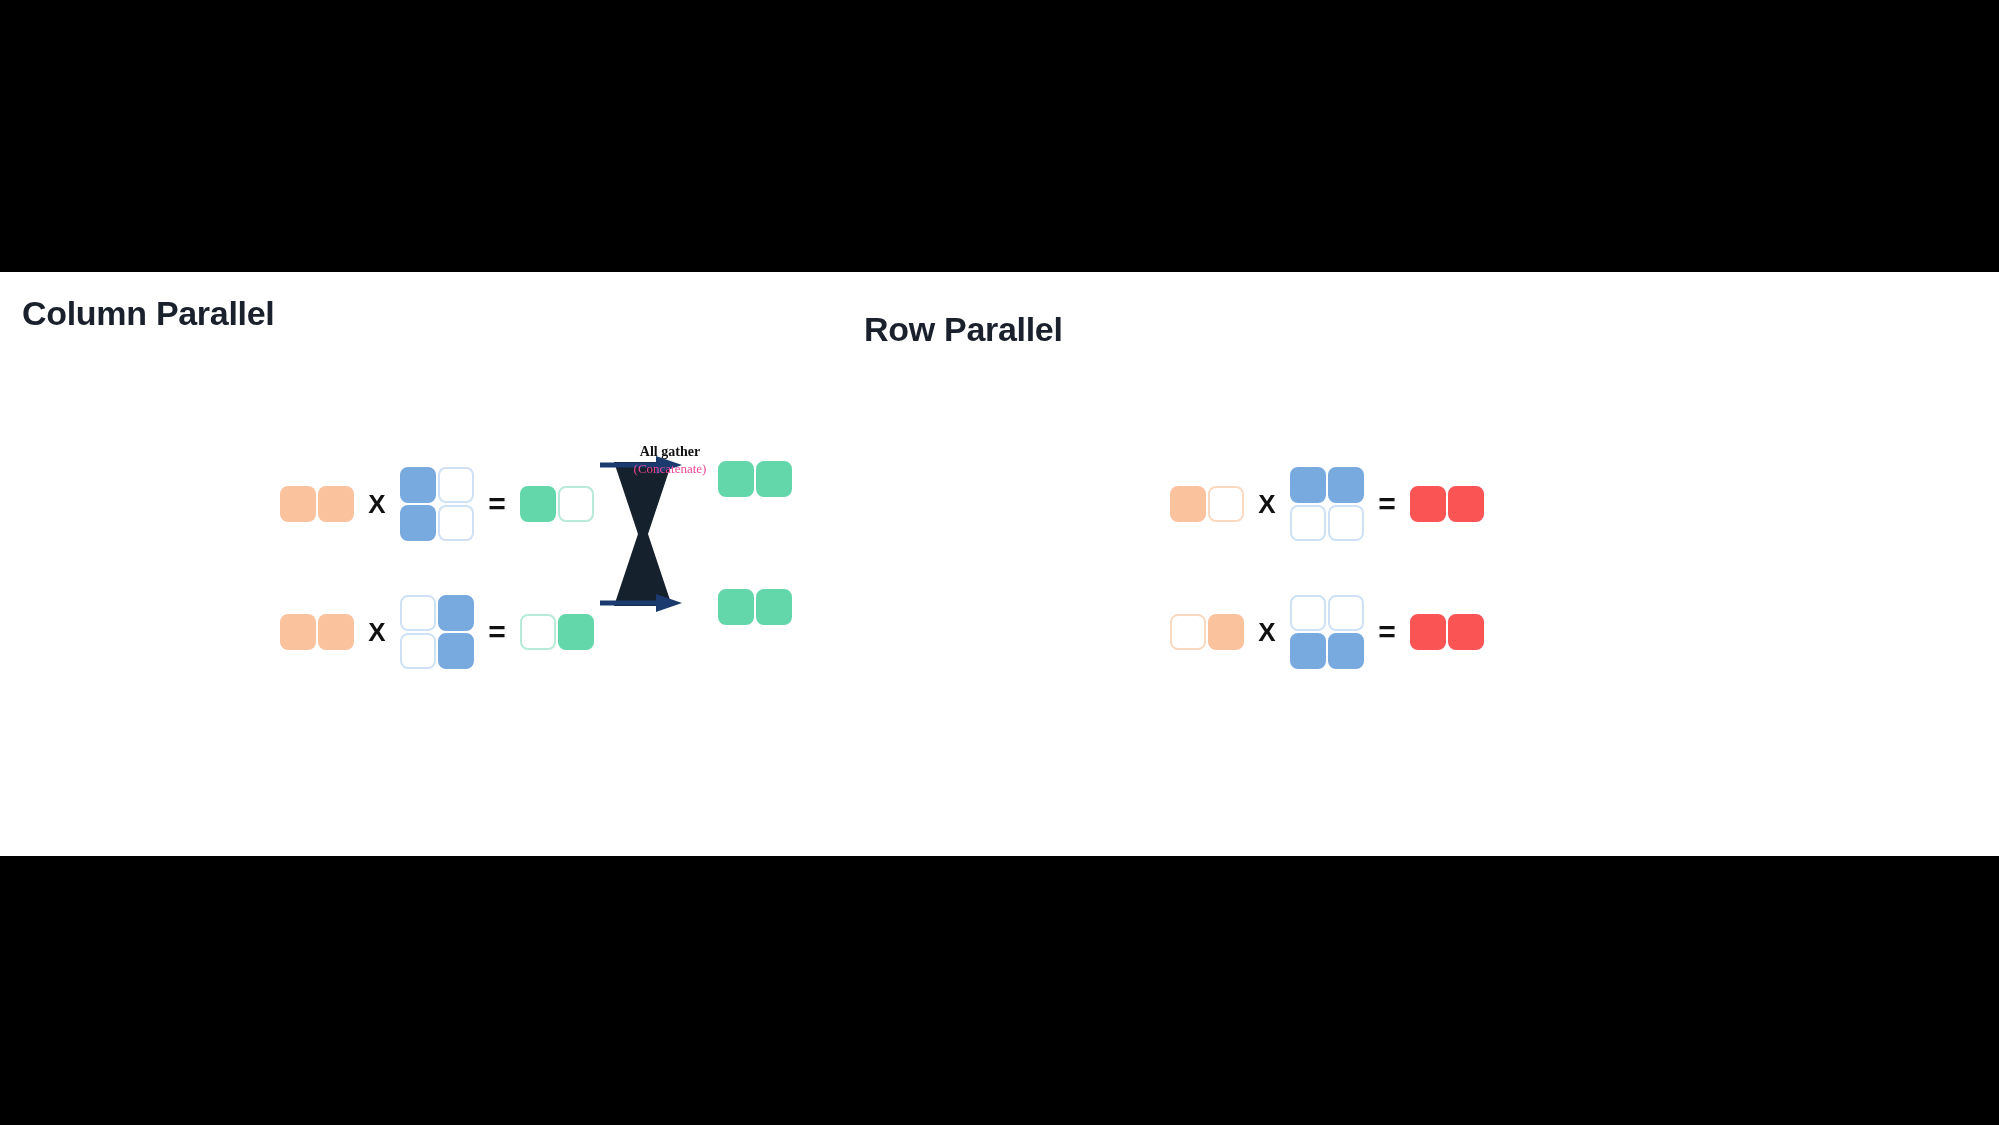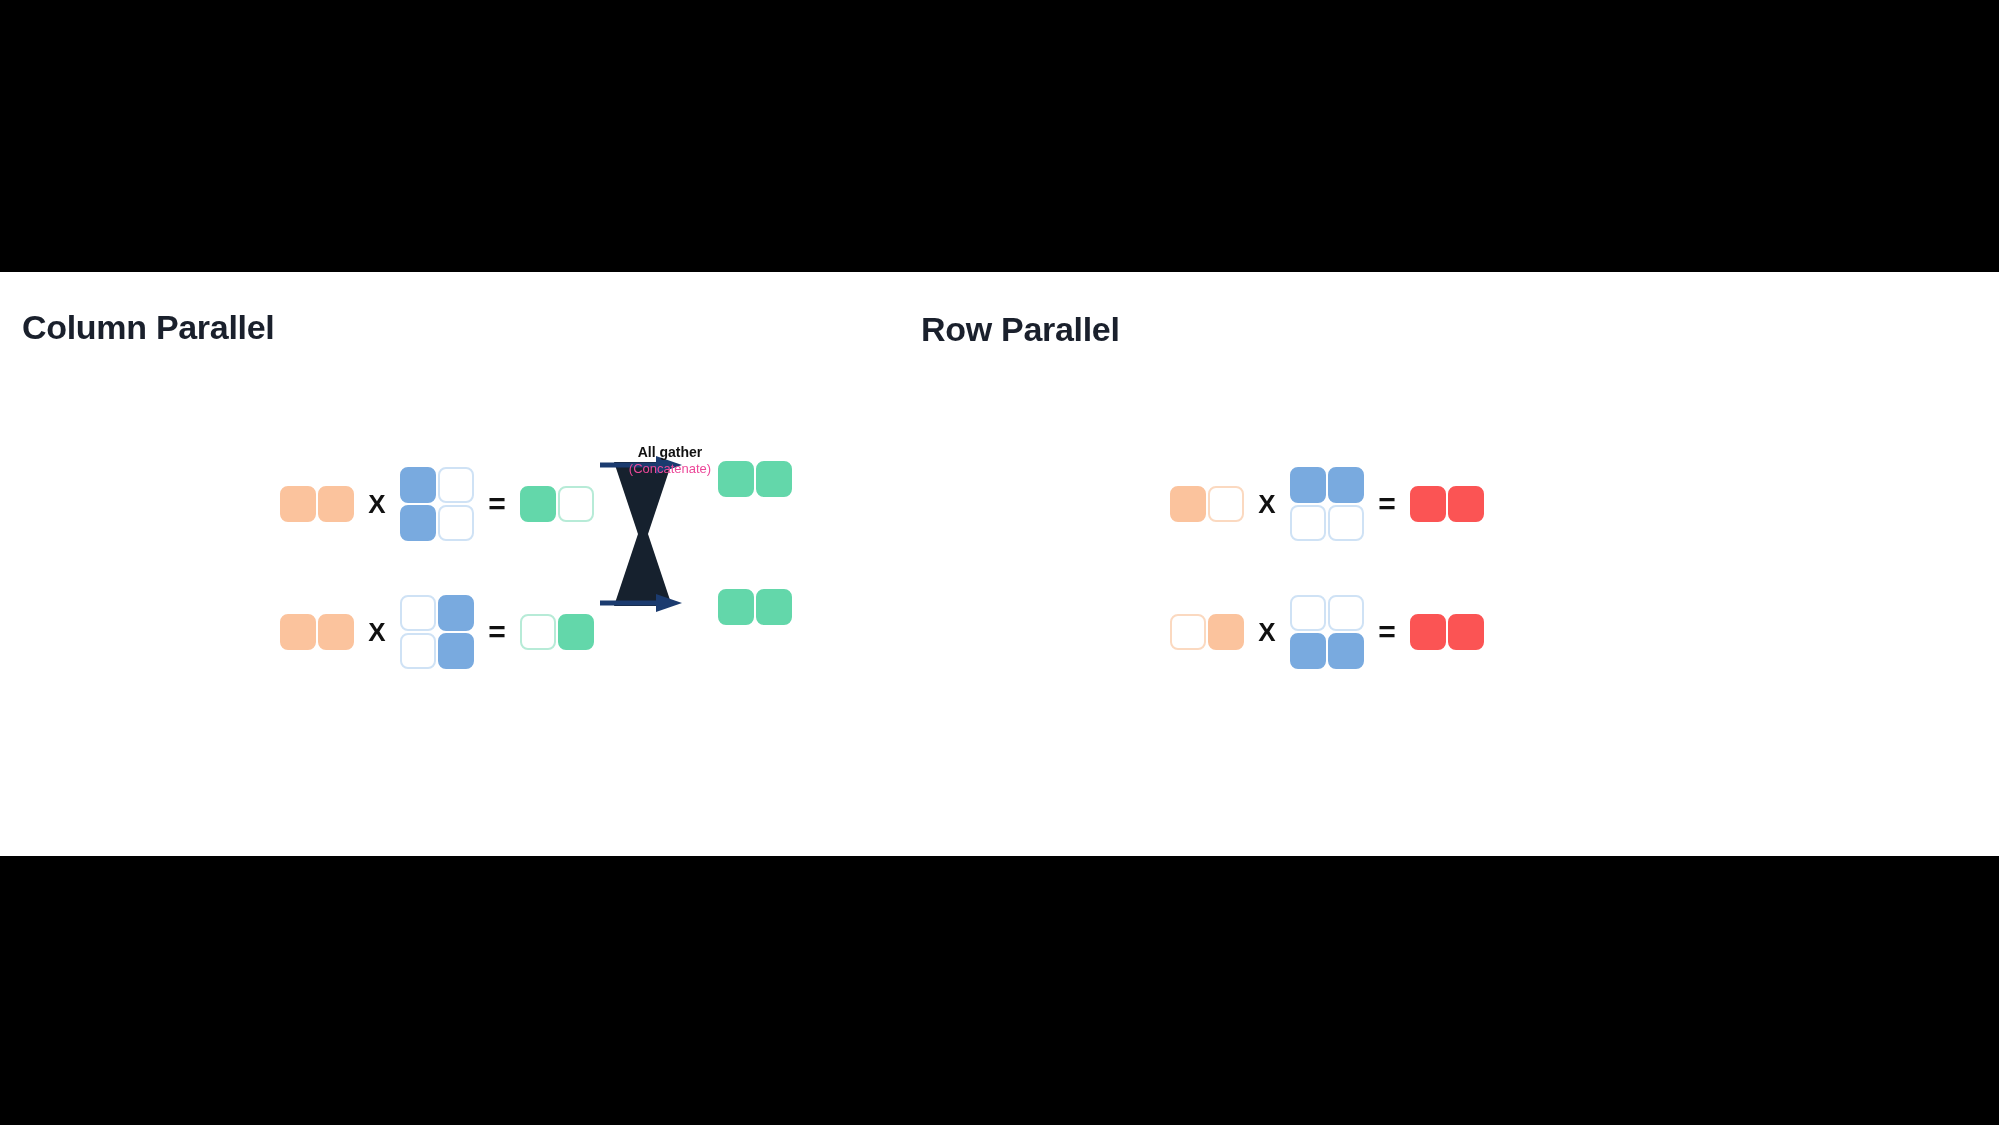--- a/index.html
+++ b/index.html
@@ -41,22 +41,22 @@
 
   
   .section-title {
     position: absolute;
     font-size: 34px;
     font-weight: bold;
     color: #1A202C;
     letter-spacing: -0.3px;
     white-space: nowrap;
   }
-  #title-column { left: 22px;  top: 36px; }
-  #title-row    { left: 921px; top: 38px; }
+  #title-column { left: 22px;  top: 22px; }
+  #title-row    { left: 864px; top: 38px; }
 
   
   .panel { position: absolute; top: 0; }
   #panel-column { left: 0px; }
   #panel-row    { left: 890px; }
 
   .equation {
     position: absolute;
     display: flex;
     align-items: center;
@@ -210,21 +210,21 @@
         <svg width="86" height="160" viewBox="0 0 86 160">
           <polygon points="14,8 72,8 48,80 38,80" fill="#16212E"></polygon>
           <polygon points="38,80 48,80 72,152 14,152" fill="#16212E"></polygon>
           <line x1="0" y1="11" x2="62" y2="11" stroke="#1B3B6F" stroke-width="5"></line>
           <polygon points="56,2 82,11 56,20" fill="#1B3B6F"></polygon>
           <line x1="0" y1="149" x2="62" y2="149" stroke="#1B3B6F" stroke-width="5"></line>
           <polygon points="56,140 82,149 56,158" fill="#1B3B6F"></polygon>
         </svg>
       </div>
 
-      <div class="collective-label" style="left:600px;">
+      <div class="collective-label" style="left:600px;font-family:Liberation Serif, serif;">
         <span class="lbl-main">All gather</span>
         <span class="lbl-sub">(Concatenate)</span>
       </div>
 
       <div class="output out-top" id="out-col-top">
         <div class="vec">
           <div class="cell green"></div>
           <div class="cell green"></div>
         </div>
       </div>

